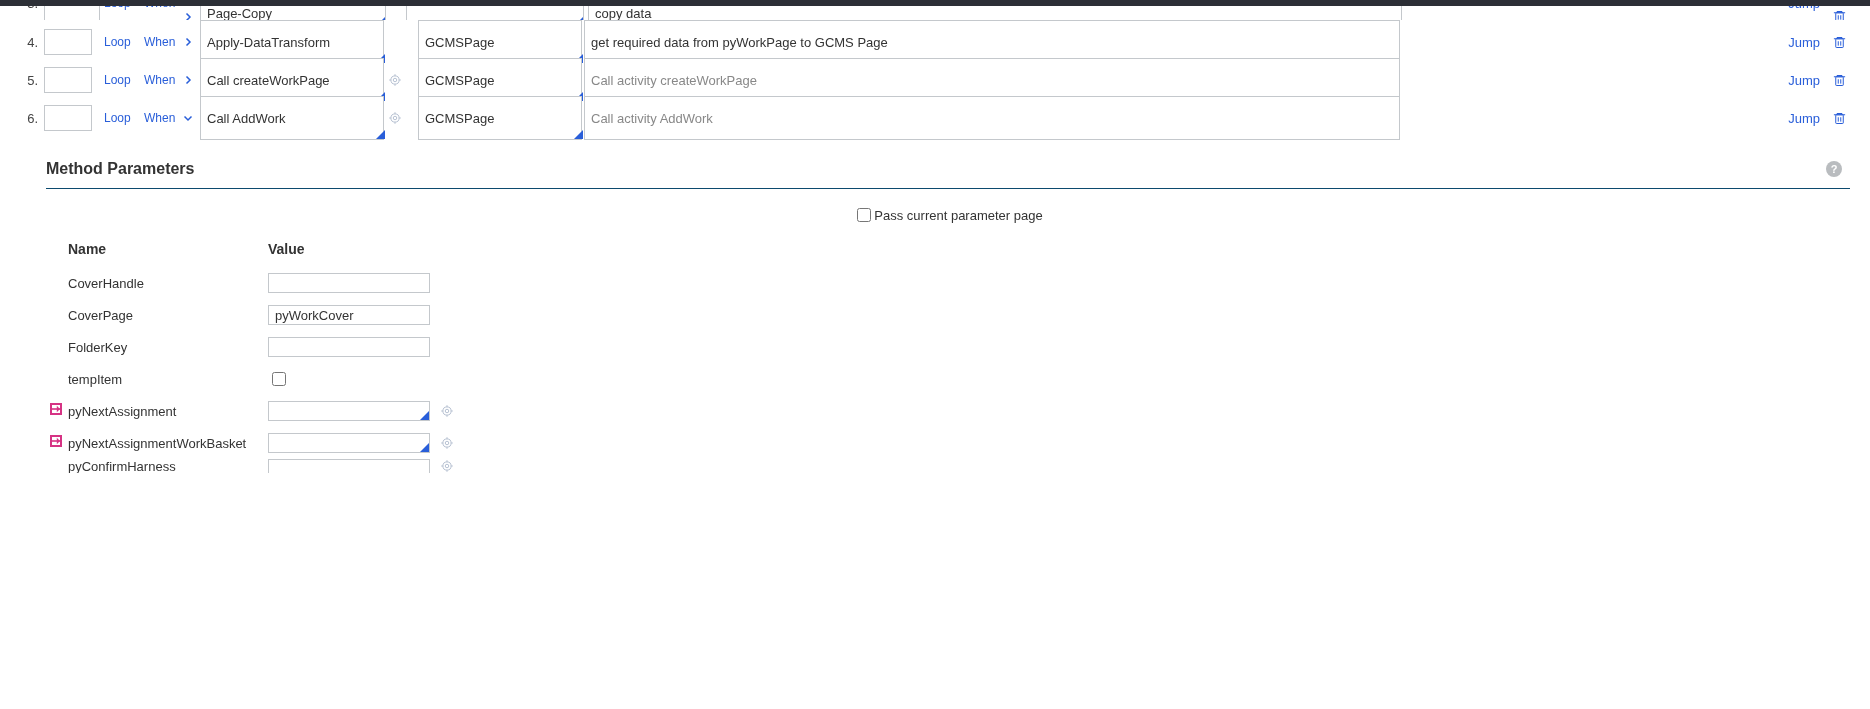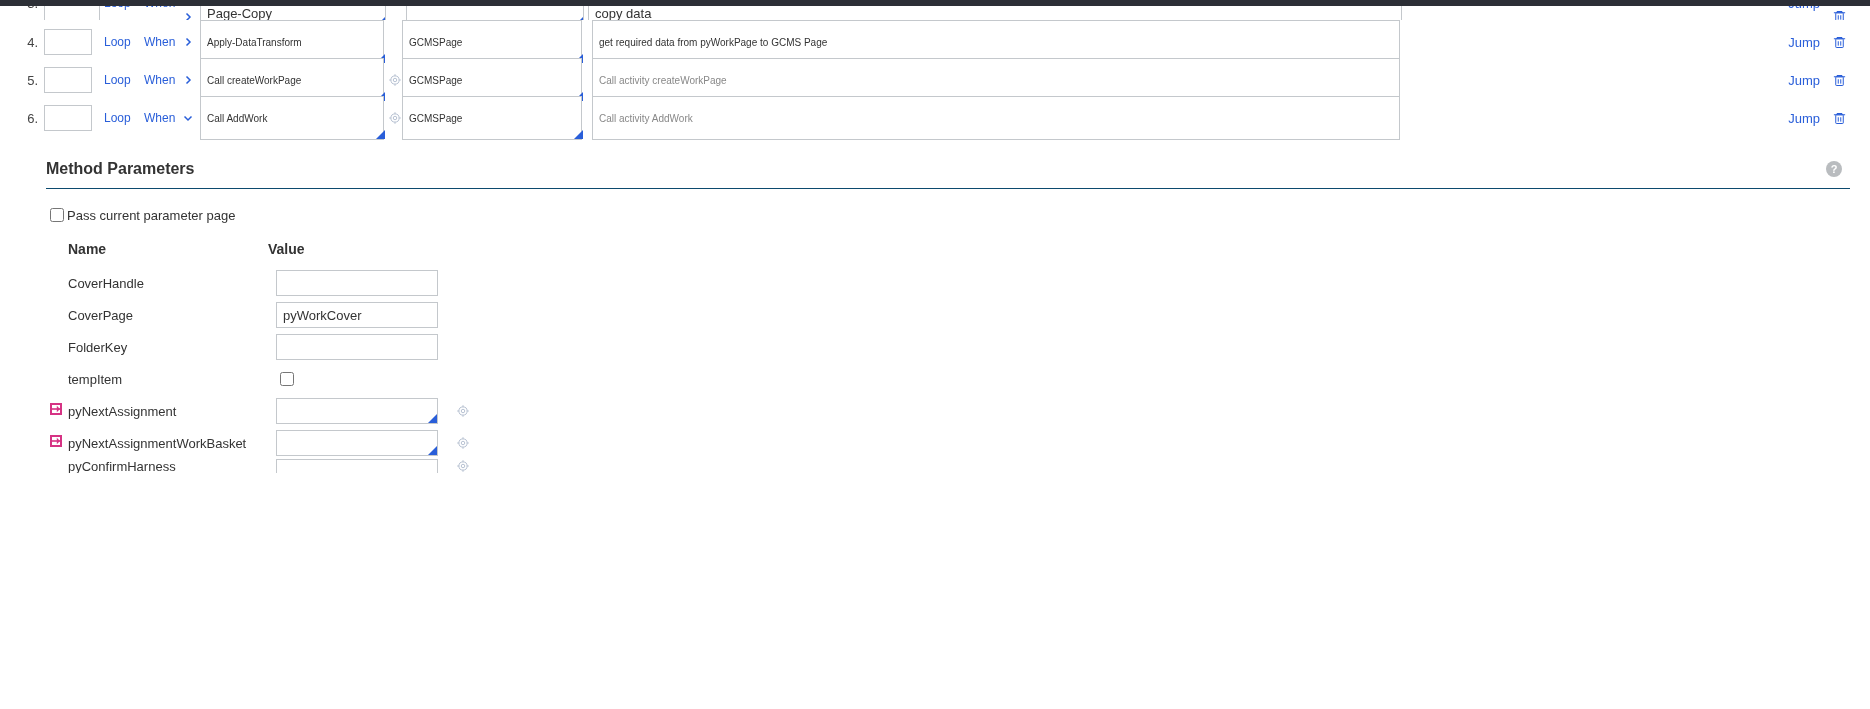--- a/index.html
+++ b/index.html
@@ -56,38 +56,38 @@
     justify-content: center;
     color: #295ed9;
     cursor: pointer;
   }
   .chev svg { width: 12px; height: 12px; }
   .method-input, .steppage-input, .desc-input {
     height: 44px;
     width: 100%;
     border: 1px solid #c4c8cc;
     padding: 0 6px;
-    font-size: 10px;
+    font-size: 13px;
     color: #333;
     outline: none;
     background: #fff;
   }
   .desc-input::placeholder { color: #888; }
   .corner-tri {
     position: absolute;
     right: 1px;
     bottom: 1px;
     width: 0; height: 0;
     border-left: 9px solid transparent;
     border-bottom: 9px solid #295ed9;
     pointer-events: none;
   }
   .method-cell-wrap, .steppage-cell-wrap, .desc-cell-wrap { position: relative; padding-right: 2px; }
-  .steppage-cell-wrap { margin-left: 0; text-decoration: underline; }
-  .desc-cell-wrap { margin-left: 8px; }
+  .steppage-cell-wrap { margin-left: 16px; text-decoration: underline; }
+  .desc-cell-wrap { margin-left: 0; }
   .target-icon {
     width: 14px; height: 14px;
     display: inline-flex;
     align-items: center;
     justify-content: center;
     color: #a8b4c8;
     margin-left: 2px;
     margin-right: 2px;
     cursor: pointer;
   }
@@ -158,47 +158,47 @@
     cursor: pointer;
     margin-right: 8px;
   }
   .pass-current {
     margin: 16px 0 10px 0;
     display: flex;
     align-items: center;
     gap: 0;
     font-size: 13px;
     color: #333;
+    justify-content: center;
   }
   .pass-current input { width: 14px; height: 14px; }
 
   .params-table {
     margin-left: 22px;
   }
   .params-head {
     display: grid;
     grid-template-columns: 200px 170px;
     font-weight: 700;
     font-size: 14px;
     color: #333;
     padding: 6px 0 10px 0;
   }
   .param-row {
     display: grid;
     grid-template-columns: 200px 170px 20px;
     align-items: center;
     height: 32px;
     position: relative;
-    gap: 8px;
   }
   .param-name { font-size: 13px; color: #333; }
   .param-val-wrap { position: relative; width: 162px; }
   .param-input {
     width: 162px;
-    height: 26px;
+    height: 20px;
     border: 1px solid #c4c8cc;
     padding: 0 6px;
     font-size: 13px;
     color: #333;
     outline: none;
     background: #fff;
   }
   .param-check { width: 14px; height: 14px; }
   .pink-marker {
     position: absolute;

